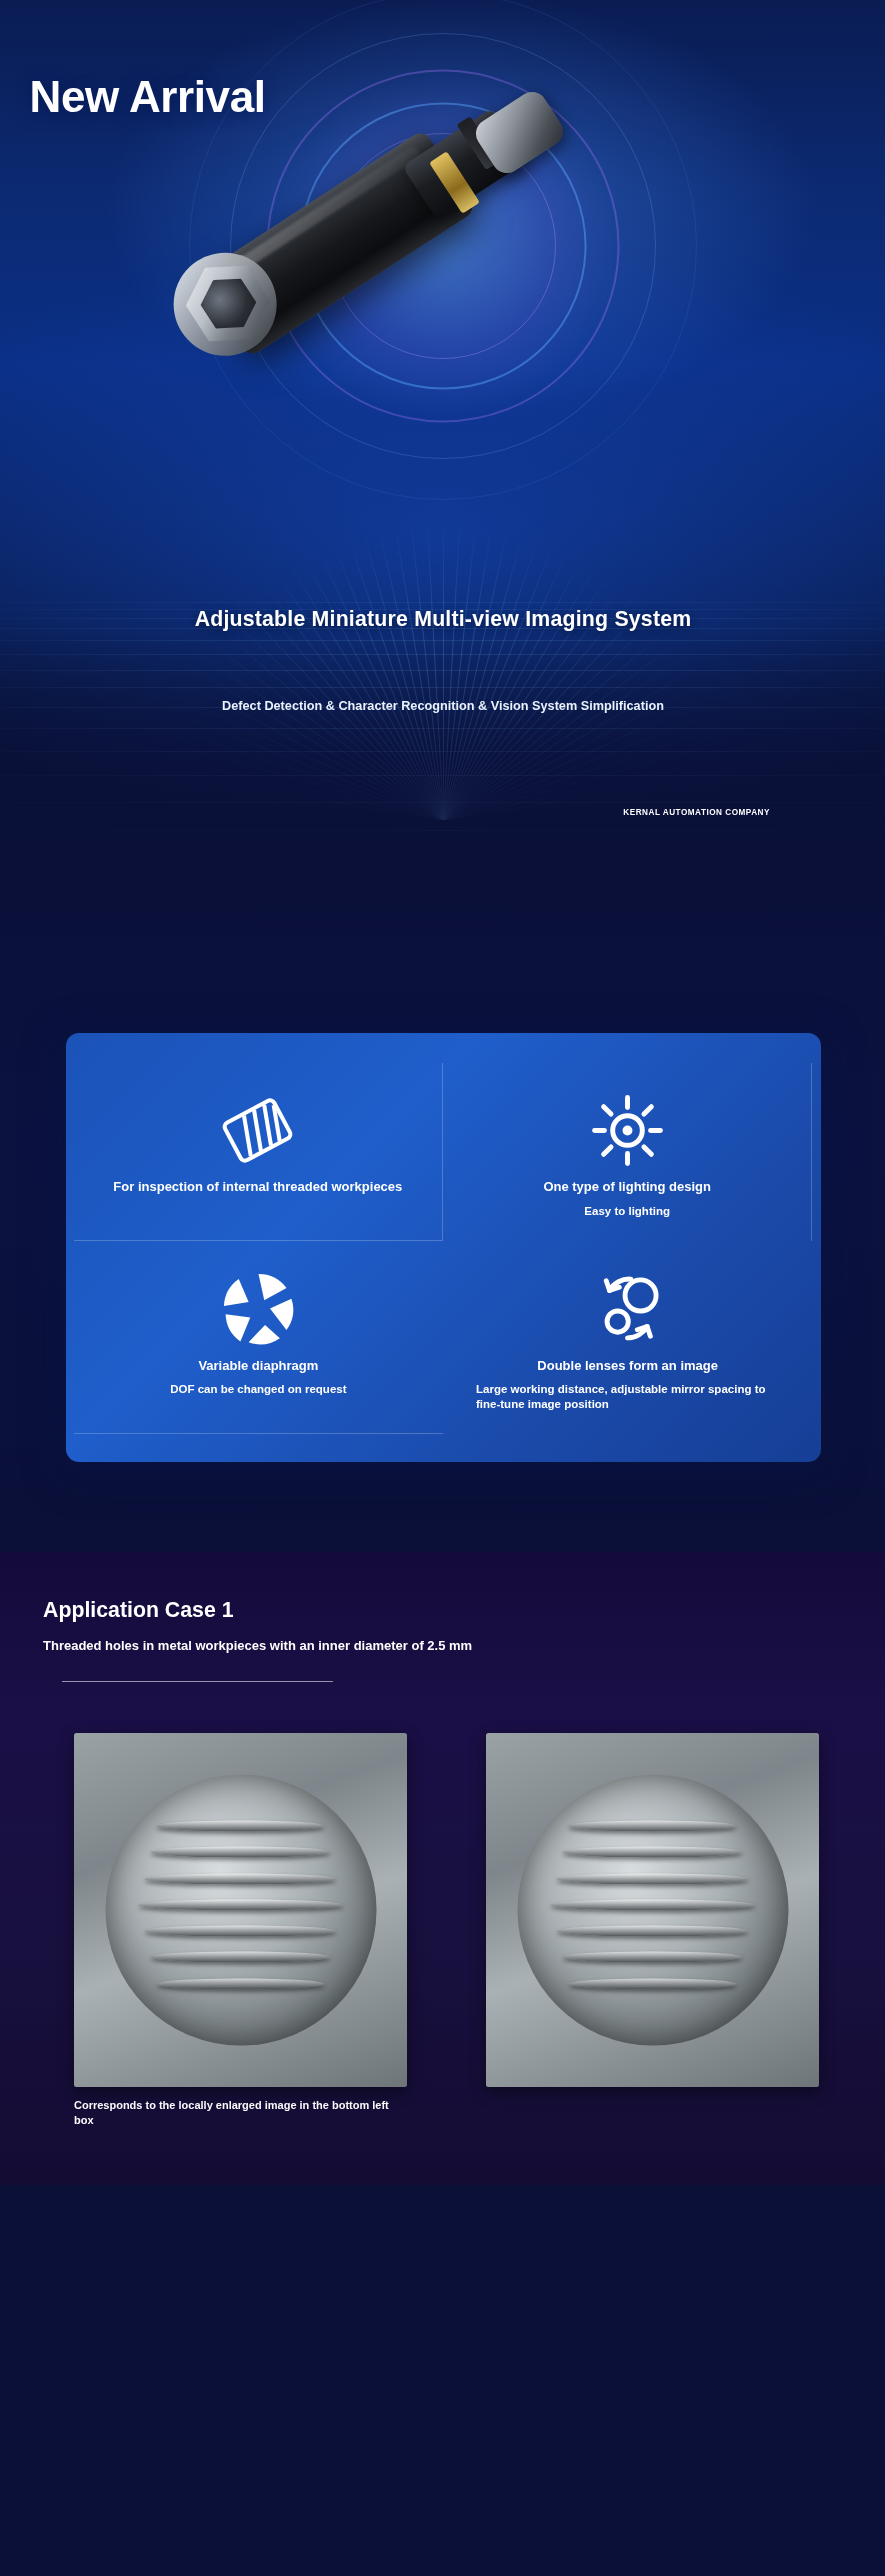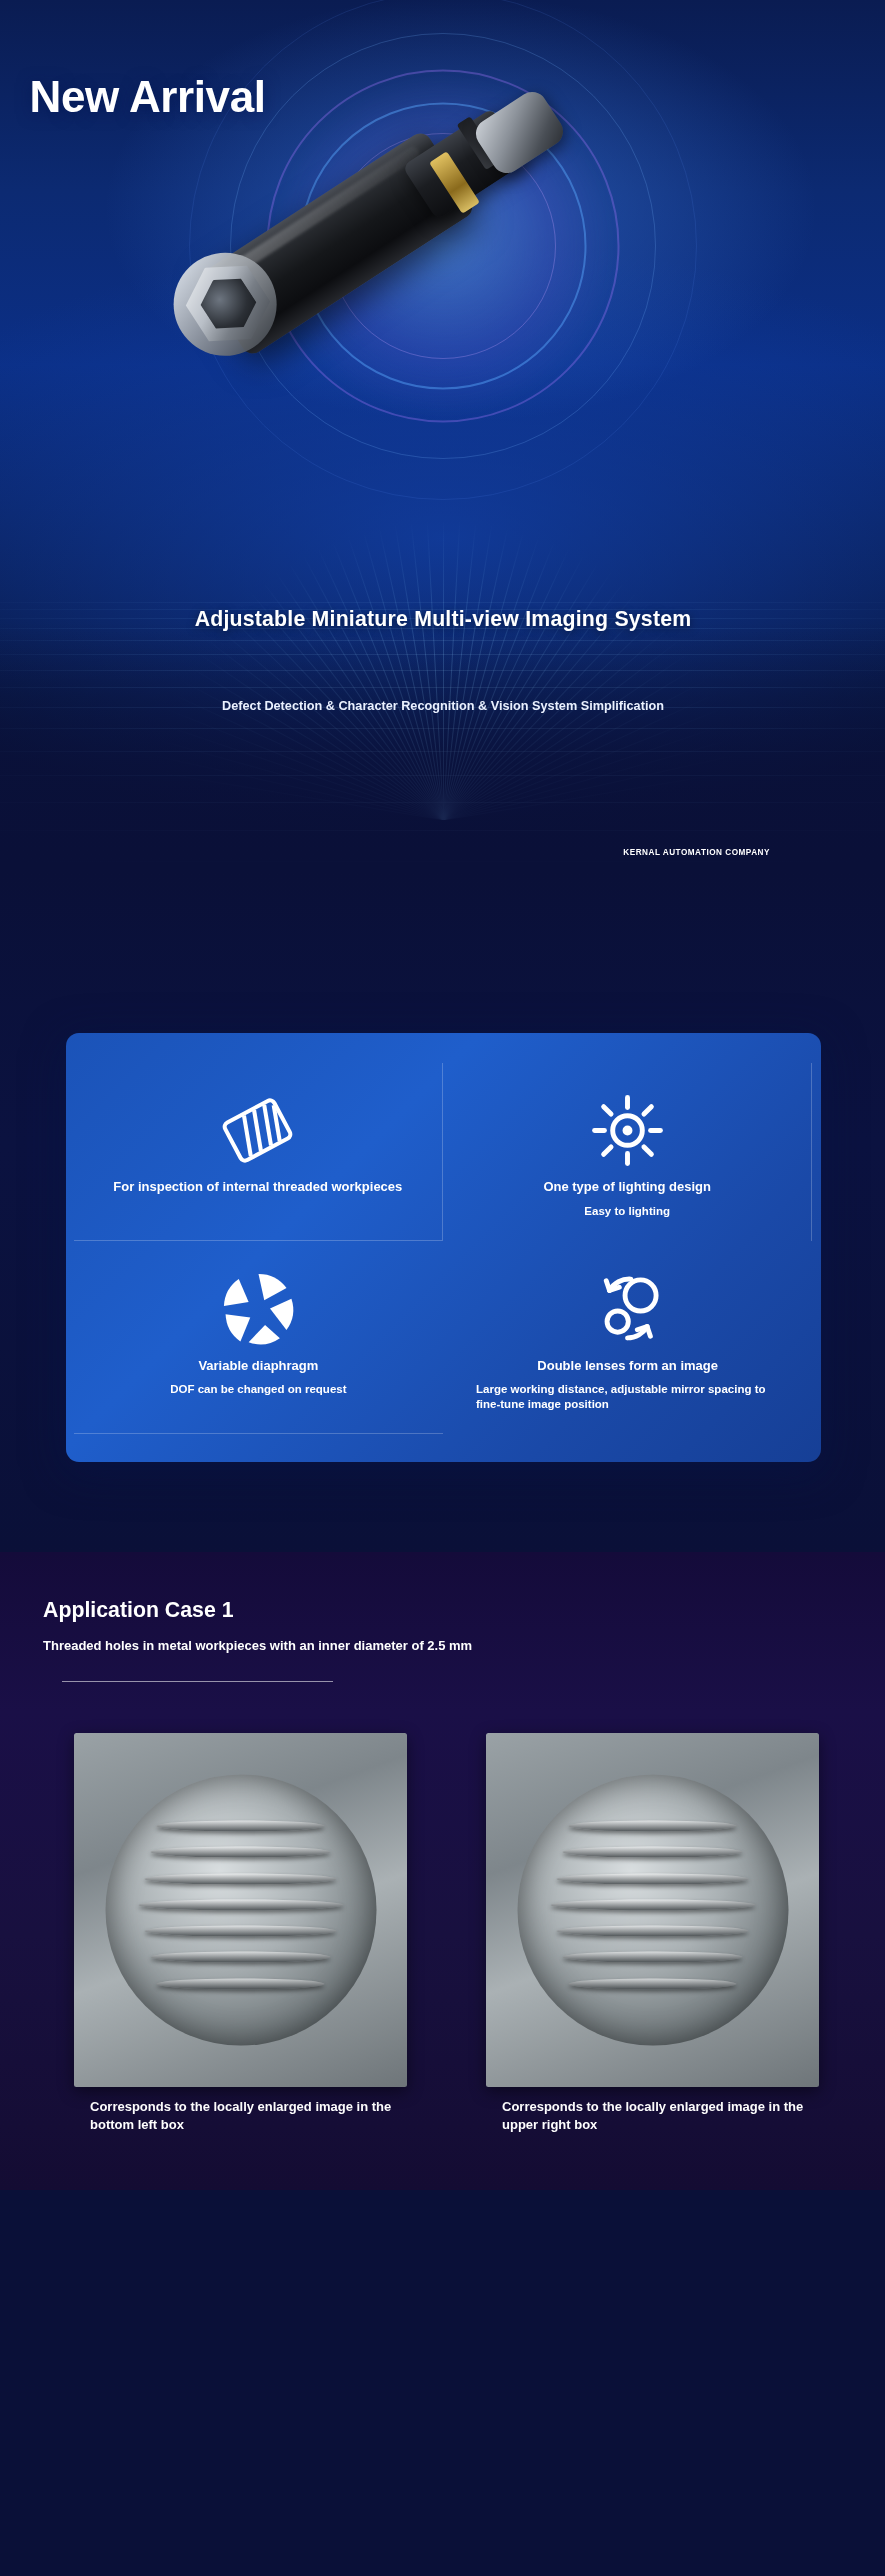--- a/index.html
+++ b/index.html
@@ -134,21 +134,21 @@
   .hero-sub {
     position:absolute; left:0; right:0; top:607px; text-align:center;
     font-size:21.3px; font-weight:600; letter-spacing:0.2px;
     text-shadow:0 1.6px 8.2px rgba(0,0,0,0.5);
   }
   .hero-sub2 {
     position:absolute; left:0; right:0; top:699px; text-align:center;
     font-size:12.7px; font-weight:700; color:#eaf1ff;
   }
   .hero-brand {
-    position:absolute; right:116px; top:848px;
+    position:absolute; right:116px; top:808px;
     font-size:8.2px; font-weight:700; letter-spacing:0.5px; color:#ffffff;
   }
 
   
   .features-wrap {
     position:relative;
     background:linear-gradient(180deg,#0a1038 0%,#0b1240 40%,#0a1038 100%);
     padding:164px 0 90px 0;
   }
   .features {
@@ -190,21 +190,21 @@
     width:271px; height:271px; border-radius:50%;
     background:radial-gradient(circle at 42% 36%, #d9dee0 0%, #a9b0b3 40%, #6b7376 75%, #4d5457 100%);
     box-shadow:inset 0 0 33px rgba(0,0,0,0.45);
   }
   .threads { position:absolute; left:50%; top:50%; transform:translate(-50%,-50%); width:205px; height:205px; }
   .threads i {
     position:absolute; left:0; width:100%; height:11.5px; border-radius:50%;
     background:linear-gradient(180deg, rgba(255,255,255,0.55), rgba(60,65,68,0.85));
     box-shadow:0 2.5px 4.1px rgba(0,0,0,0.45);
   }
-  .shotcap { margin-top:11.5px; font-size:13px; font-weight:700; line-height:1.35;margin-left:16px; }
+  .shotcap { margin-top:11.5px; font-size:11px; font-weight:700; line-height:1.35; }
 </style>
 </head>
 <body>
 
 <div class="page">
 
   <section class="hero">
 
     <div class="glowcore"></div>
     <div class="rings">
@@ -414,19 +414,18 @@
           <div class="threads" id="th2">
               <i style="top: 13px; width: 82%; left: 9%;"></i>
               <i style="top: 39px; width: 88%; left: 6%;"></i>
               <i style="top: 66px; width: 94%; left: 3%;"></i>
               <i style="top: 92px; width: 100%; left: 0%;"></i>
               <i style="top: 118px; width: 94%; left: 3%;"></i>
               <i style="top: 144px; width: 88%; left: 6%;"></i>
               <i style="top: 171px; width: 82%; left: 9%;"></i>
             </div>
         </div>
-        <div class="shotcap">Corresponds to the locally enlarged image in the upper right box</div>
       </div>
     </div>
   </section>
 
 </div>
 
 
 </body></html>

